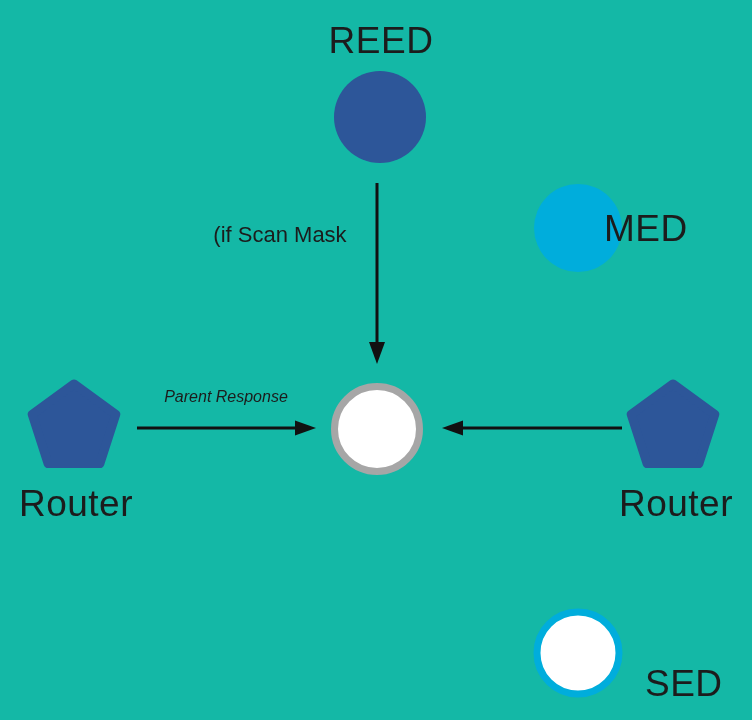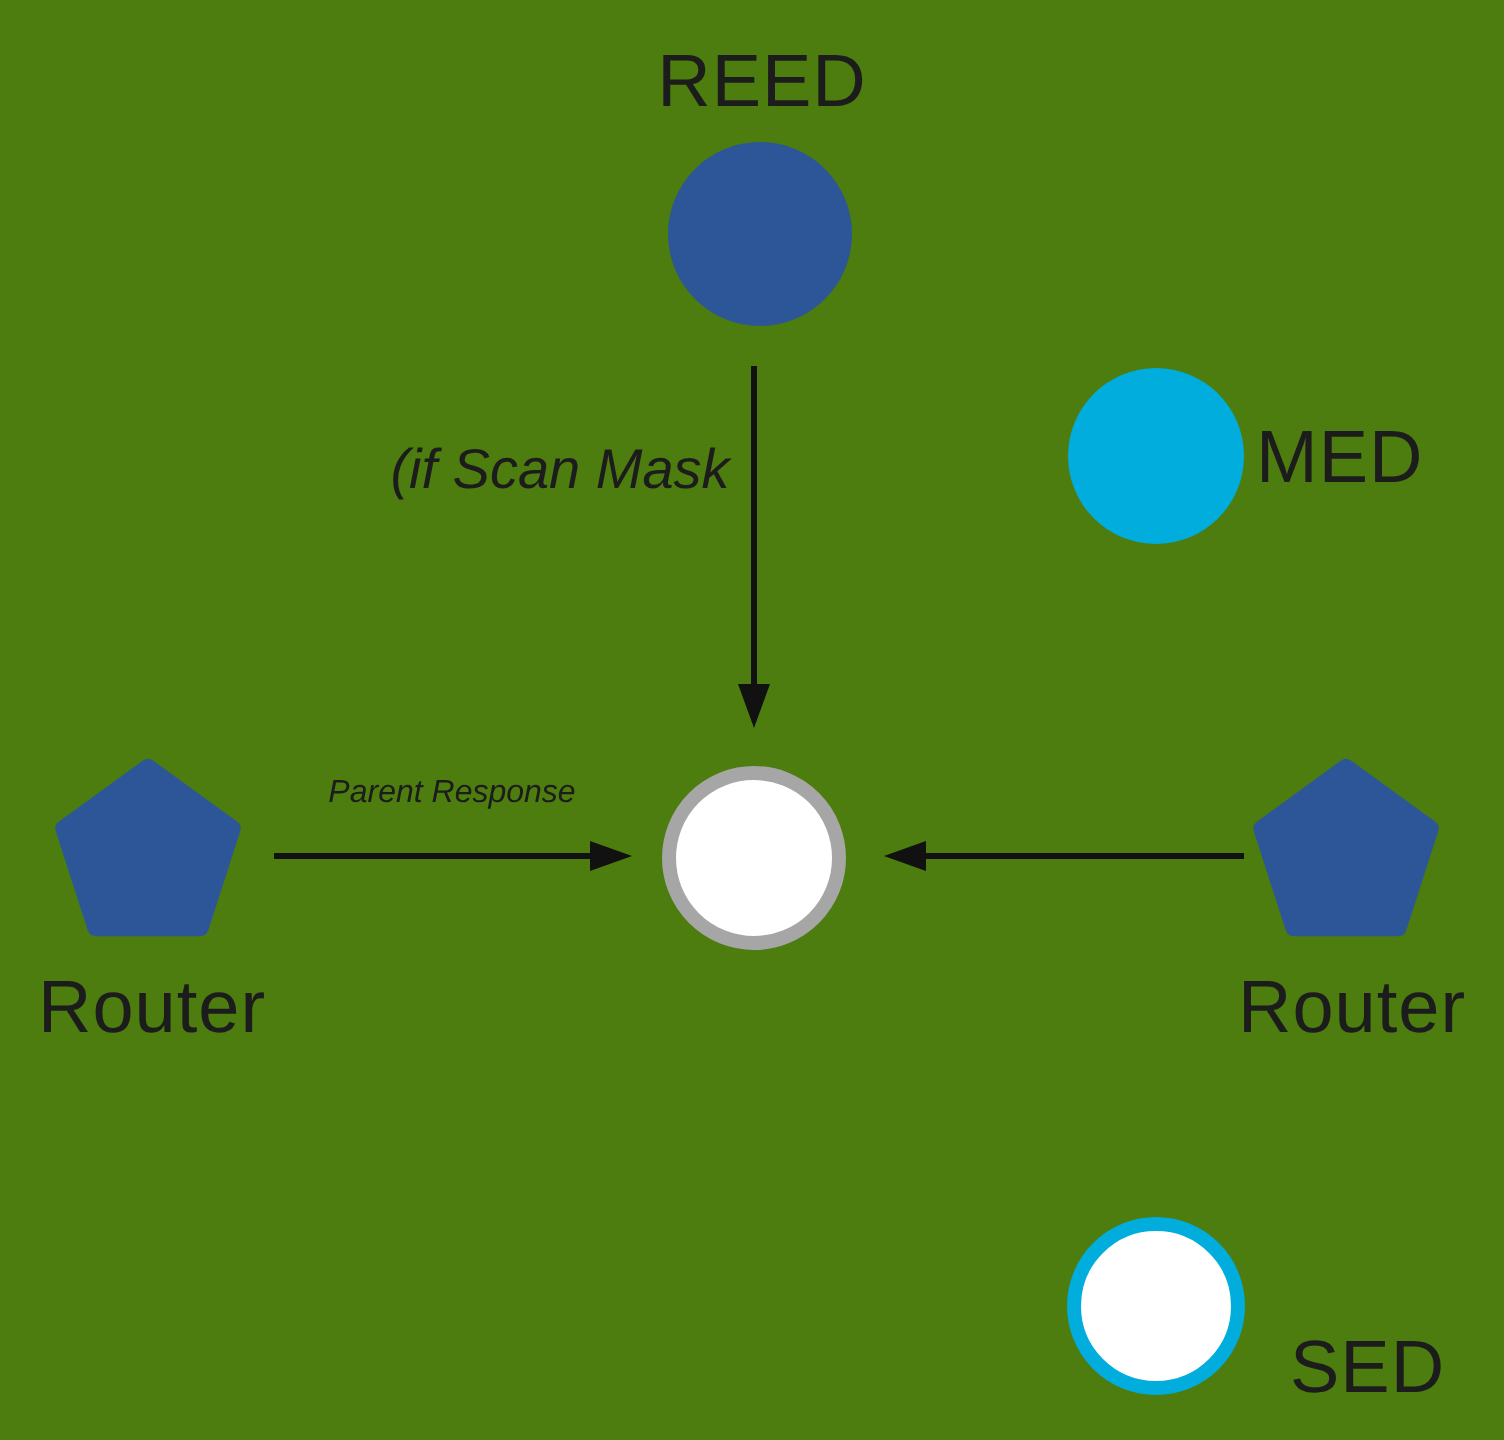--- a/index.html
+++ b/index.html
@@ -4,21 +4,21 @@
 <style>
   html, body {
     margin: 0;
     padding: 0;
     background: #ffffff;
   }
   .canvas {
     position: relative;
     width: 752px;
     height: 720px;
-    background: #4d7c0f;
+    background: #14b8a6;
     font-family: "Liberation Sans", sans-serif;
     overflow: hidden;
   }
   .svg-layer {
     position: absolute;
     left: 0;
     top: 0;
   }
   .node-label {
     position: absolute;
@@ -33,22 +33,21 @@
   .annotation {
     position: absolute;
     color: #1c1c1c;
     font-size: 16px;
     font-style: italic;
     white-space: nowrap;
   }
   .annotation-block {
     position: absolute;
     color: #1c1c1c;
-    font-size: 28px;
-    font-style: italic;
+    font-size: 22px;
     text-align: center;
     line-height: 30px;
     transform: translateX(-50%);
     white-space: nowrap;
   }
 </style>
 </head>
 <body>
 
 <div class="canvas">
@@ -78,21 +77,21 @@
     </g>
 
     <g>
       <line x1="622" y1="428" x2="460" y2="428" stroke-width="3" stroke="#111111"></line>
       <polygon points="442,428 463,420.5 463,435.5" fill="#111111"></polygon>
     </g>
   </svg>
 
   <div class="node-label label-center-x" style="left:381px; top:20px;">REED</div>
 
-  <div class="node-label label-center-y" style="left:628px; top:229px;">MED</div>
+  <div class="node-label label-center-y" style="left:604px; top:229px;">MED</div>
 
   <div class="node-label label-center-y" style="left:645px; top:684px;">SED</div>
 
   <div class="node-label label-center-x" style="left:76px; top:483px;">Router</div>
 
   <div class="node-label label-center-x" style="left:676px; top:483px;">Router</div>
 
   <div class="annotation-block" style="left:280px; top:220px;">
     <span>(if Scan Mask</span><br>
   </div>

